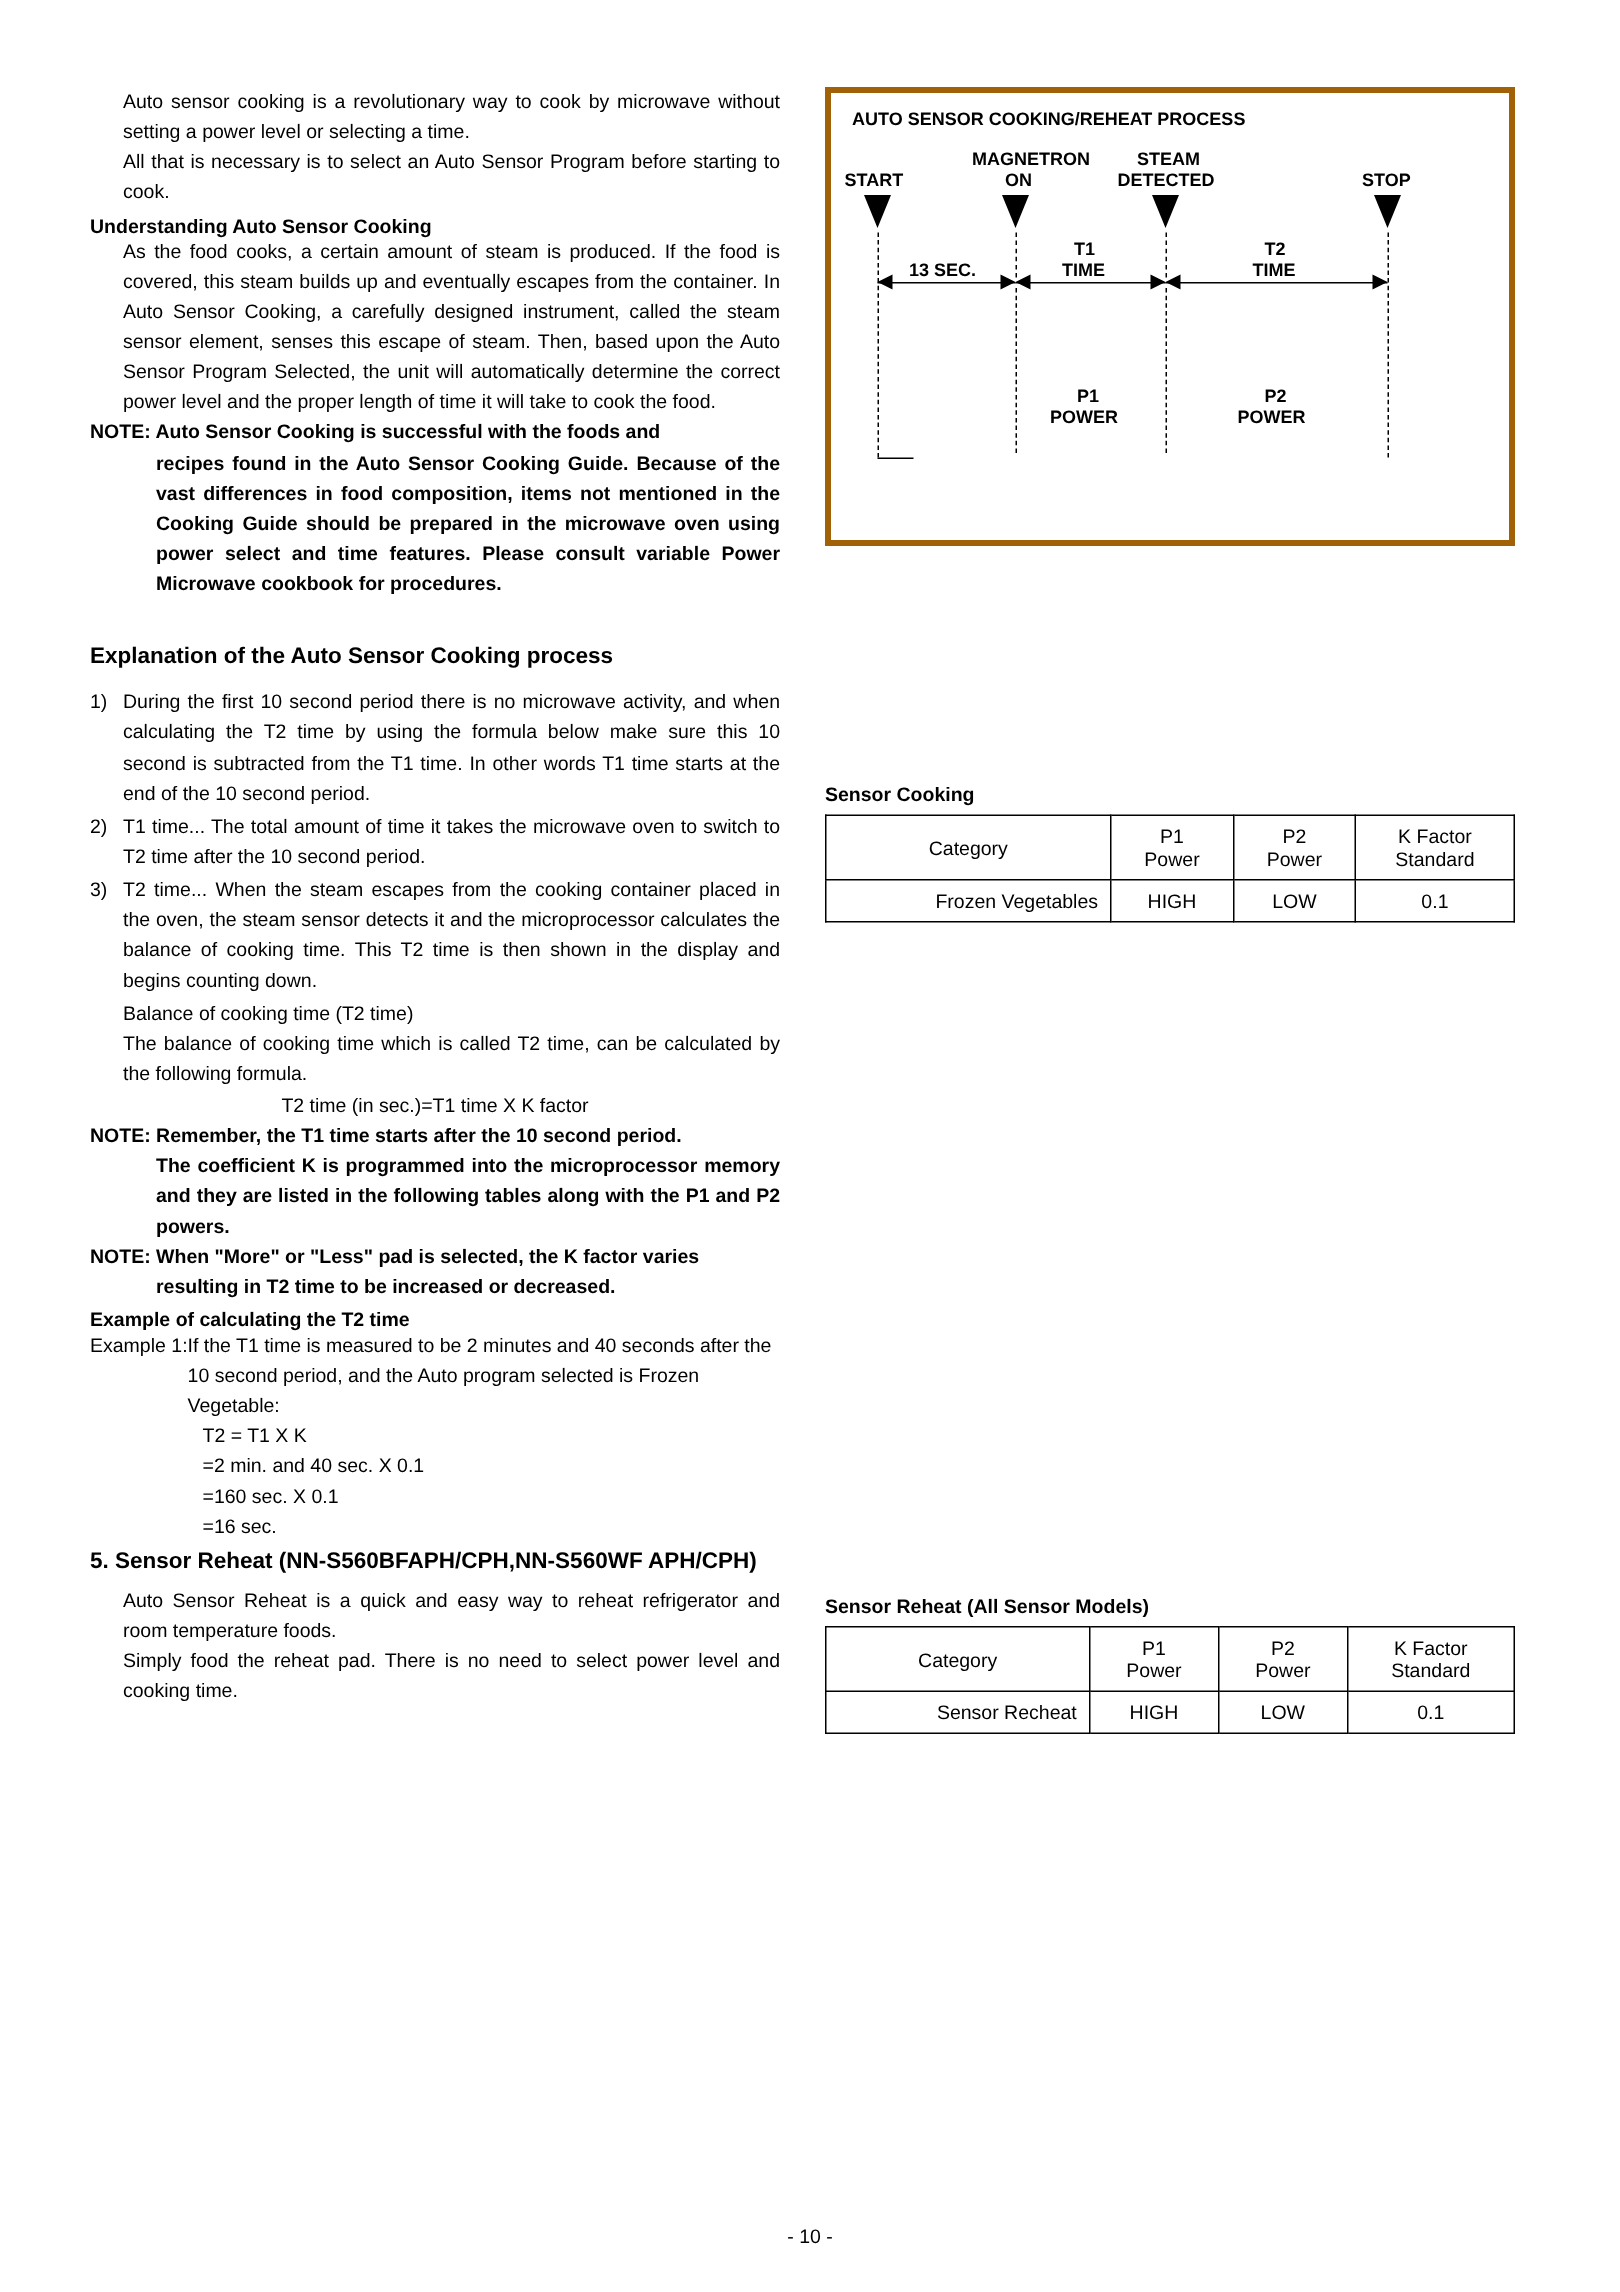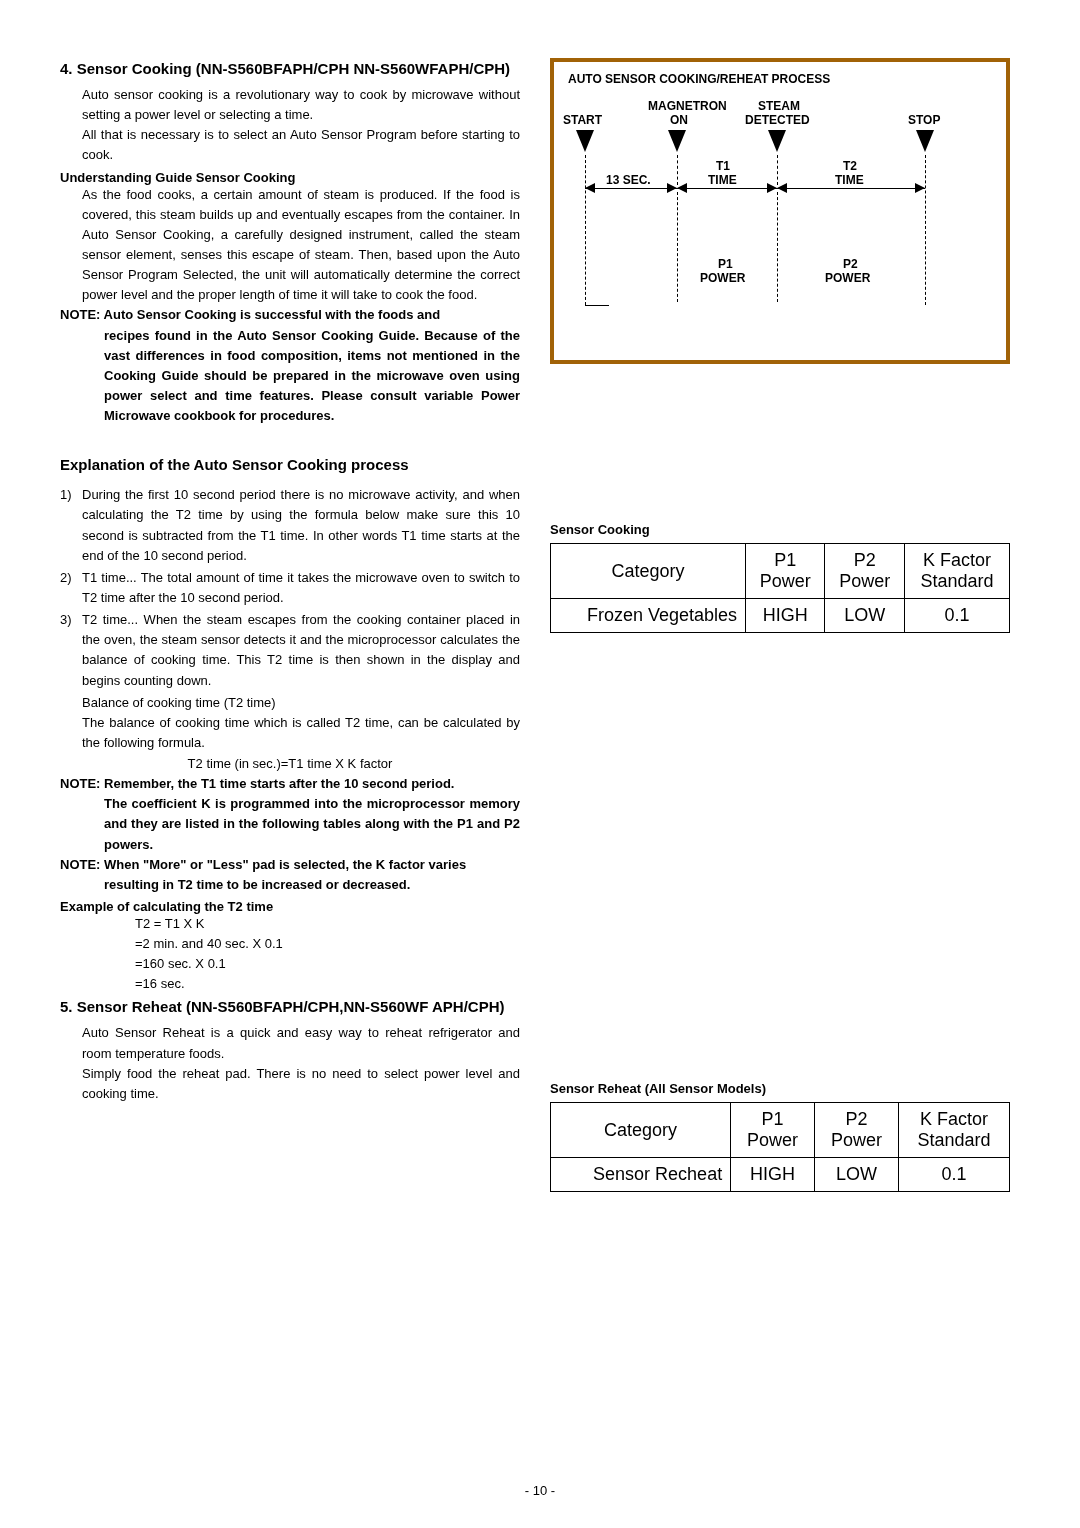--- a/index.html
+++ b/index.html
@@ -40,37 +40,36 @@
     }
     .diagram-title { margin-bottom: 14px; font-size: 12px; }
     .dia-content { position: relative; height: 240px; }
     .lbl { position: absolute; font-size: 12px; font-weight: bold; text-align: center; line-height: 1.1; }
     .tri { width: 0; height: 0; border-left: 9px solid transparent; border-right: 9px solid transparent; border-top: 22px solid #000; position: absolute; }
     .small-arrow-r { position: absolute; width: 0; height: 0; border-top: 5px solid transparent; border-bottom: 5px solid transparent; border-left: 10px solid #000; }
     .small-arrow-l { position: absolute; width: 0; height: 0; border-top: 5px solid transparent; border-bottom: 5px solid transparent; border-right: 10px solid #000; }
     .dashed-v { position: absolute; border-left: 1.5px dashed #000; width: 0; }
     .hline { position: absolute; border-top: 1.5px solid #000; height: 0; }
     .table-title { font-size: 13px; font-weight: bold; margin-bottom: 6px; }
-    table.data { border-collapse: collapse; width: 100%; font-size: 18px; }
+    table.data { border-collapse: collapse; width: 100%; font-size: 13px; }
     table.data th, table.data td { border: 1px solid #000; padding: 6px 8px; text-align: center; }
     table.data th { font-weight: normal; }
     table.data td:first-child { text-align: right; }
     .page-num { position: absolute; bottom: 30px; left: 0; right: 0; text-align: center; font-size: 13px; }
     .tbl-spacer-1 { margin-top: 450px; }
     .tbl-spacer-2 { margin-top: 448px; }
   </style>
 </head>
 <body>
 
 <div class="page-content">
   <div class="left-col">
-    <div class="section-title">4. Sensor Cooking (NN-S560BFAPH/CPH NN-S560WFAPH/CPH)</div>
     <div class="body-text">Auto sensor cooking is a revolutionary way to cook by microwave without setting a power level or selecting a time.</div>
     <div class="body-text">All that is necessary is to select an Auto Sensor Program before starting to cook.</div>
-    <div class="sub-heading">Understanding Guide Sensor Cooking</div>
+    <div class="sub-heading">Understanding Auto Sensor Cooking</div>
     <div class="body-text">As the food cooks, a certain amount of steam is produced. If the food is covered, this steam builds up and eventually escapes from the container. In Auto Sensor Cooking, a carefully designed instrument, called the steam sensor element, senses this escape of steam. Then, based upon the Auto Sensor Program Selected, the unit will automatically determine the correct power level and the proper length of time it will take to cook the food.</div>
     <div class="note">
       <span class="note-lbl">NOTE:</span>
       <span> Auto Sensor Cooking is successful with the foods and</span>
       <div class="note-body">recipes found in the Auto Sensor Cooking Guide. Because of the vast differences in food composition, items not mentioned in the Cooking Guide should be prepared in the microwave oven using power select and time features. Please consult variable Power Microwave cookbook for procedures.</div>
     </div>
 
     <div class="section-title" style="margin-top:28px;">Explanation of the Auto Sensor Cooking process</div>
     <div class="proc-list">
       <div class="proc-item">
@@ -93,20 +92,24 @@
       <span class="note-lbl">NOTE:</span>
       <span> Remember, the T1 time starts after the 10 second period.</span>
       <div class="note-body">The coefficient K is programmed into the microprocessor memory and they are listed in the following tables along with the P1 and P2 powers.</div>
     </div>
     <div class="note">
       <span class="note-lbl">NOTE:</span>
       <span> When "More" or "Less" pad is selected, the K factor varies</span>
       <div class="note-body">resulting in T2 time to be increased or decreased.</div>
     </div>
     <div class="sub-heading">Example of calculating the T2 time</div>
+    <div class="example-line ex-hang">
+      <div class="ex-lbl">Example 1: </div>
+      <div class="ex-body">If the T1 time is measured to be 2 minutes and 40 seconds after the 10 second period, and the Auto program selected is Frozen Vegetable:</div>
+    </div>
     <div class="ex-calc">T2 = T1 X K</div>
     <div class="ex-calc">=2 min. and 40 sec. X 0.1</div>
     <div class="ex-calc">=160 sec. X 0.1</div>
     <div class="ex-calc">=16 sec.</div>
 
     <div class="section-title" style="margin-top:2px;">5. Sensor Reheat (NN-S560BFAPH/CPH,NN-S560WF APH/CPH)</div>
     <div class="body-text">Auto Sensor Reheat is a quick and easy way to reheat refrigerator and room temperature foods.</div>
     <div class="body-text">Simply food the reheat pad. There is no need to select power level and cooking time.</div>
   </div>
 

